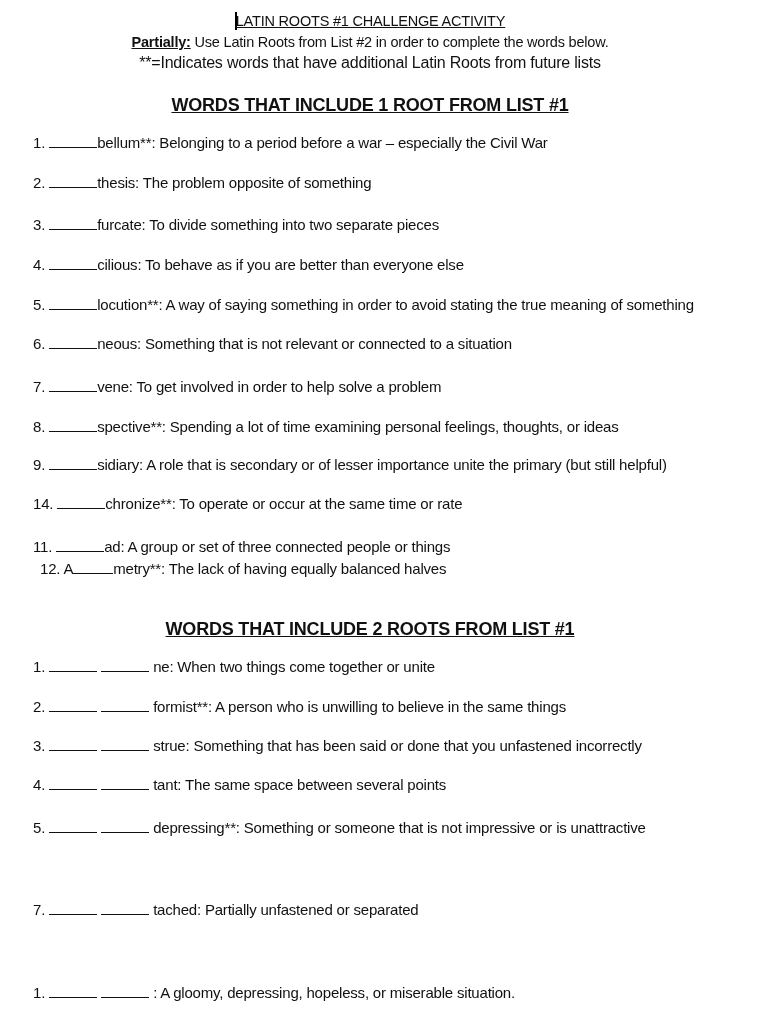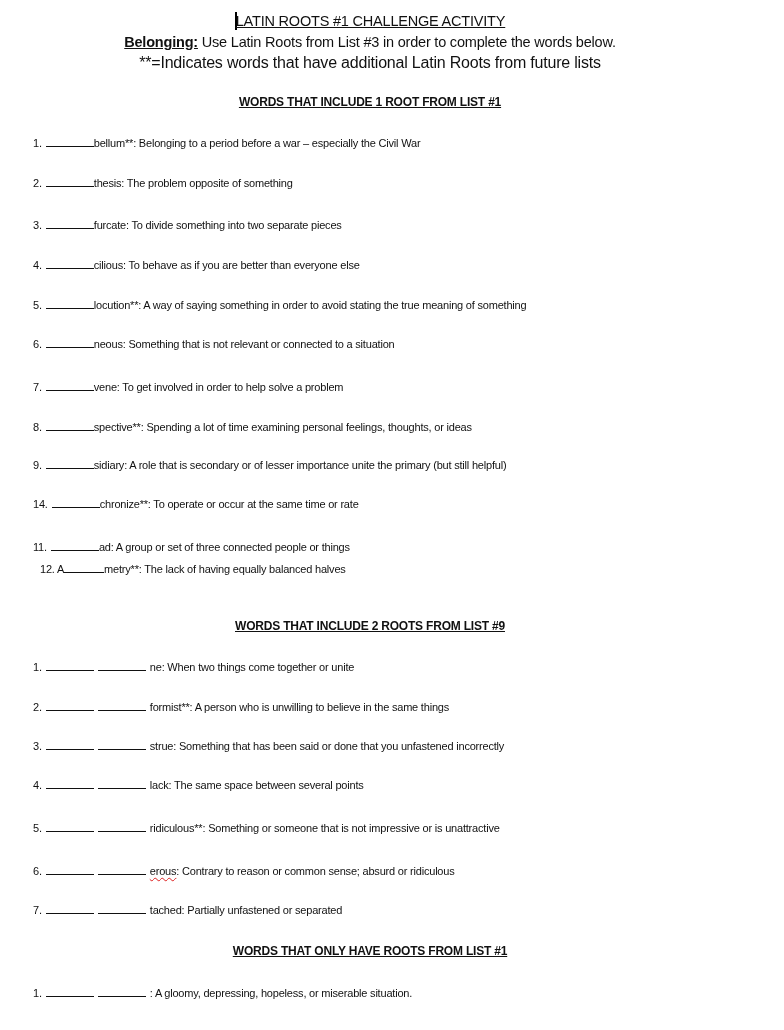--- a/index.html
+++ b/index.html
@@ -51,30 +51,30 @@
     .directions .lbl {
       font-weight: bold;
       text-decoration: underline;
     }
     .note {
       top: 54px;
       font-size: 16px;
       letter-spacing: -0.2px;
     }
     .section-heading {
-      font-size: 12px;
+      font-size: 18px;
       font-weight: bold;
       text-decoration: underline;
       letter-spacing: -0.2px;
       text-align: center;
     }
     .item {
       position: absolute;
       left: 33px;
-      font-size: 11px;
+      font-size: 15px;
       white-space: nowrap;
       letter-spacing: -0.2px;
     }
     .blank {
       display: inline-block;
       border-bottom: 1px solid #111;
       height: 12px;
       vertical-align: baseline;
     }
     .b1 { width: 48px; margin-left: 4px; }
@@ -87,46 +87,44 @@
       text-underline-offset: 2px;
     }
   </style>
 </head>
 <body>
 
 <div class="page">
 
   <div class="center title"><span class="cursor"></span><span>LATIN ROOTS #1 CHALLENGE ACTIVITY</span></div>
 
-  <div class="center directions"><span class="lbl">Belonging:</span><span> Use Latin Roots from List #3 in order to complete the words below.</span></div>
+  <div class="center directions"><span class="lbl">Partially:</span><span> Use Latin Roots from List #2 in order to complete the words below.</span></div>
 
   <div class="center note">**=Indicates words that have additional Latin Roots from future lists</div>
 
   <div class="center section-heading" style="top:95px;">WORDS THAT INCLUDE 1 ROOT FROM LIST #1</div>
 
   <div class="item" style="top:134px;"><span>1.</span><span class="blank b1"></span><span>bellum**: Belonging to a period before a war – especially the Civil War</span></div>
   <div class="item" style="top:174px;"><span>2.</span><span class="blank b1"></span><span>thesis: The problem opposite of something</span></div>
   <div class="item" style="top:216px;"><span>3.</span><span class="blank b1"></span><span>furcate: To divide something into two separate pieces</span></div>
   <div class="item" style="top:256px;"><span>4.</span><span class="blank b1"></span><span>cilious: To behave as if you are better than everyone else</span></div>
   <div class="item" style="top:296px;"><span>5.</span><span class="blank b1"></span><span>locution**: A way of saying something in order to avoid stating the true meaning of something</span></div>
   <div class="item" style="top:335px;"><span>6.</span><span class="blank b1"></span><span>neous: Something that is not relevant or connected to a situation</span></div>
   <div class="item" style="top:378px;"><span>7.</span><span class="blank b1"></span><span>vene: To get involved in order to help solve a problem</span></div>
   <div class="item" style="top:418px;"><span>8.</span><span class="blank b1"></span><span>spective**: Spending a lot of time examining personal feelings, thoughts, or ideas</span></div>
   <div class="item" style="top:456px;"><span>9.</span><span class="blank b1"></span><span>sidiary: A role that is secondary or of lesser importance unite the primary (but still helpful)</span></div>
   <div class="item" style="top:495px;"><span>14.</span><span class="blank b1"></span><span>chronize**: To operate or occur at the same time or rate</span></div>
   <div class="item" style="top:538px;"><span>11.</span><span class="blank b1"></span><span>ad: A group or set of three connected people or things</span></div>
   <div class="item" style="top:560px;margin-left:7px;"><span>12.</span> <span>A</span><span class="blank b-short"></span><span>metry**: The lack of having equally balanced halves</span></div>
 
-  <div class="center section-heading" style="top:619px;">WORDS THAT INCLUDE 2 ROOTS FROM LIST #9</div>
+  <div class="center section-heading" style="top:619px;">WORDS THAT INCLUDE 2 ROOTS FROM LIST #1</div>
 
   <div class="item" style="top:658px;"><span>1.</span><span class="blank b2"></span><span class="blank b2b"></span><span>ne</span><span>: When two things come together or unite</span></div>
   <div class="item" style="top:698px;"><span>2.</span><span class="blank b2"></span><span class="blank b2b"></span><span>formist**</span><span>: A person who is unwilling to believe in the same things</span></div>
   <div class="item" style="top:737px;"><span>3.</span><span class="blank b2"></span><span class="blank b2b"></span><span>strue</span><span>: Something that has been said or done that you unfastened incorrectly</span></div>
-  <div class="item" style="top:776px;"><span>4.</span><span class="blank b2"></span><span class="blank b2b"></span><span>lack</span><span>: The same space between several points</span></div>
-  <div class="item" style="top:819px;"><span>5.</span><span class="blank b2"></span><span class="blank b2b"></span><span>ridiculous**</span><span>: Something or someone that is not impressive or is unattractive</span></div>
-  <div class="item" style="top:862px;"><span>6.</span><span class="blank b2"></span><span class="blank b2b"></span><span class="squiggle">erous</span><span>: Contrary to reason or common sense; absurd or ridiculous</span></div>
+  <div class="item" style="top:776px;"><span>4.</span><span class="blank b2"></span><span class="blank b2b"></span><span>tant</span><span>: The same space between several points</span></div>
+  <div class="item" style="top:819px;"><span>5.</span><span class="blank b2"></span><span class="blank b2b"></span><span>depressing**</span><span>: Something or someone that is not impressive or is unattractive</span></div>
   <div class="item" style="top:901px;"><span>7.</span><span class="blank b2"></span><span class="blank b2b"></span><span>tached</span><span>: Partially unfastened or separated</span></div>
 
-  <div class="center section-heading" style="top:944px;">WORDS THAT ONLY HAVE ROOTS FROM LIST #1</div>
 
   <div class="item" style="top:984px;"><span>1.</span><span class="blank b2"></span><span class="blank b2b"></span><span>: A gloomy, depressing, hopeless, or miserable situation.</span></div>
 
 </div>
 
 </body></html>

